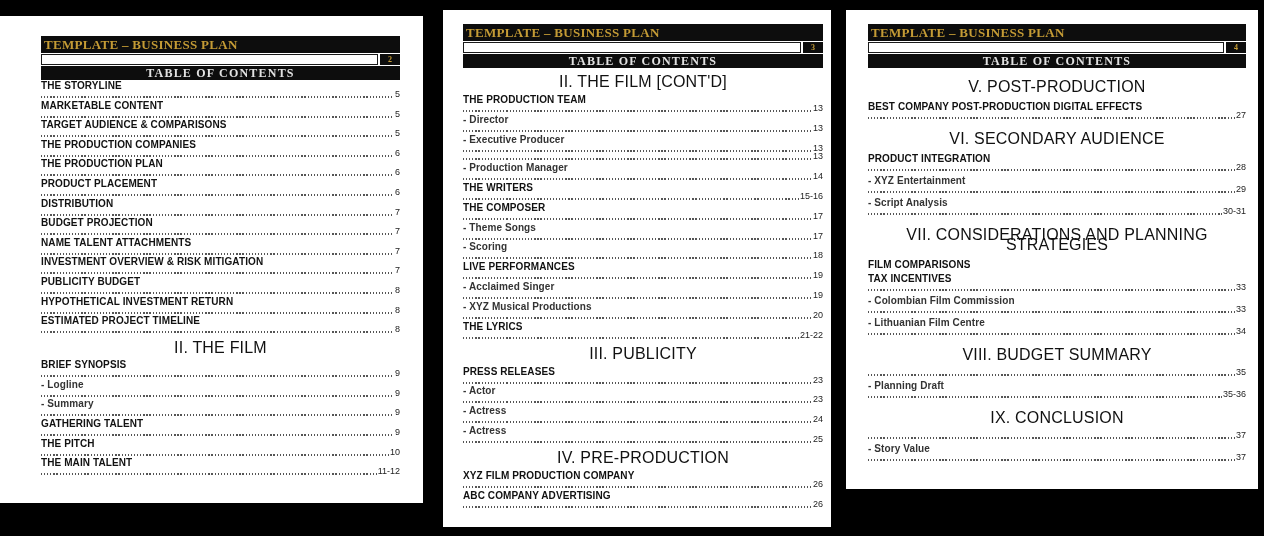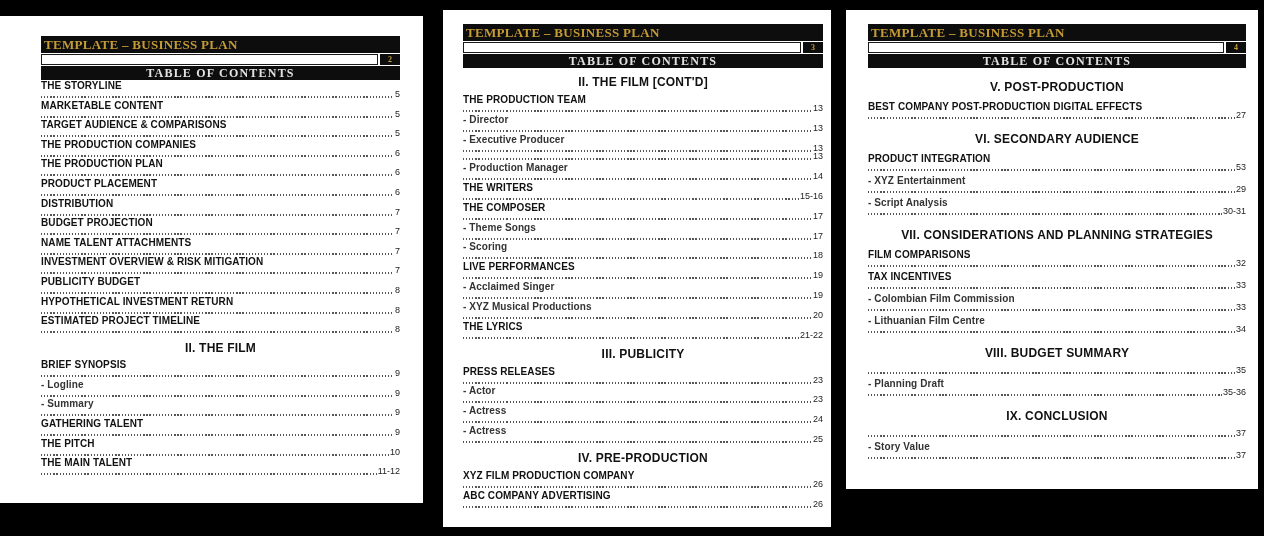--- a/index.html
+++ b/index.html
@@ -39,21 +39,21 @@
     background:var(--bar-bg,#0d0d0d);
     display:flex;align-items:center;justify-content:center;
   }
   .toc-title{
     color:var(--toc-text,#e2e2e2);
     font-family:"Liberation Serif",serif;font-weight:bold;
     font-size:12px;letter-spacing:1.2px;white-space:nowrap;
   }
   .content{margin:0 var(--pad-r) 0 var(--pad-l);}
   .section-heading{
-    text-align:center;font-weight:bold;font-size:12px;line-height:10px;
+    text-align:center;font-weight:normal;font-size:16px;line-height:10px;
     color:var(--body-text,#111);
     margin:var(--h-top) 0 var(--h-bot) 0;letter-spacing:.2px;
   }
   .entry{margin-bottom:var(--e-gap);}
   .entry-label{
     font-size:10px;line-height:11px;font-weight:bold;
     color:var(--body-text,#111);letter-spacing:.1px;white-space:nowrap;
   }
   .entry.sub .entry-label{font-weight:bold;color:#333;}
   .leader{display:flex;align-items:flex-end;height:8px;}
@@ -382,44 +382,40 @@
           <div class="leader">
             <span class="dots"></span>
             <span class="page-num">27</span>
           </div>
         </div>
         <div class="section-heading">VI. SECONDARY AUDIENCE</div>
         <div class="entry">
           <div class="entry-label">PRODUCT INTEGRATION</div>
           <div class="leader">
             <span class="dots"></span>
-            <span class="page-num">53</span>
+            <span class="page-num">28</span>
           </div>
         </div>
         <div class="entry sub">
           <div class="entry-label">- XYZ Entertainment</div>
           <div class="leader">
             <span class="dots"></span>
             <span class="page-num">29</span>
           </div>
         </div>
         <div class="entry sub">
           <div class="entry-label">- Script Analysis</div>
           <div class="leader">
             <span class="dots"></span>
             <span class="page-num">30-31</span>
           </div>
         </div>
         <div class="section-heading">VII. CONSIDERATIONS AND PLANNING STRATEGIES</div>
         <div class="entry">
           <div class="entry-label">FILM COMPARISONS</div>
-          <div class="leader">
-            <span class="dots"></span>
-            <span class="page-num">32</span>
-          </div>
         </div>
         <div class="entry">
           <div class="entry-label">TAX INCENTIVES</div>
           <div class="leader">
             <span class="dots"></span>
             <span class="page-num">33</span>
           </div>
         </div>
         <div class="entry sub">
           <div class="entry-label">- Colombian Film Commission</div>

